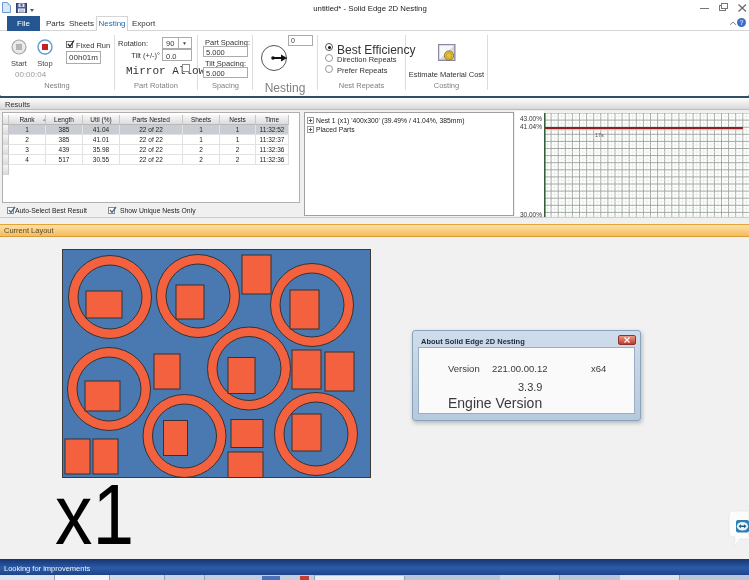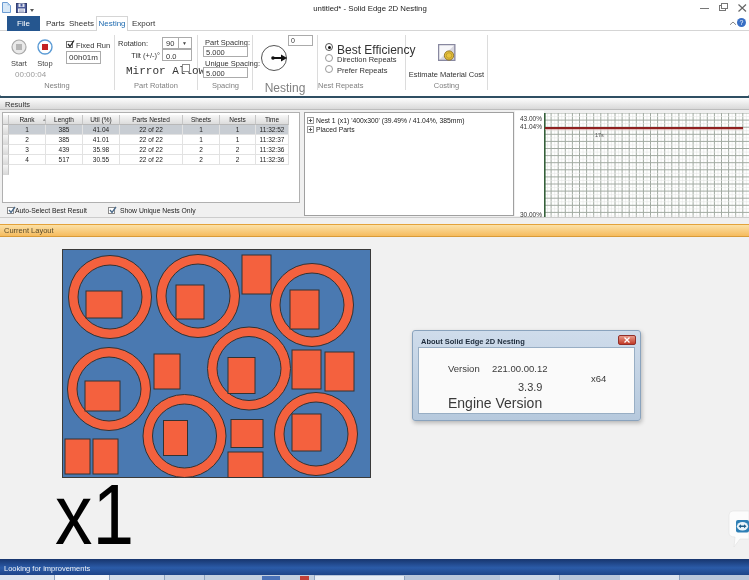--- a/index.html
+++ b/index.html
@@ -81,41 +81,41 @@
 <div class="abs" style="left:178px;top:37px;width:14px;height:12px;border-left:1px solid #ababab;"></div>
 <div class="abs" style="left:182px;top:40px;font-size:5px;color:#444;">▼</div>
 <div class="abs" style="left:118px;top:51px;width:42px;text-align:right;font-size:7.5px;color:#333;">Tilt (+/-)°</div>
 <div class="abs" style="left:162px;top:49px;width:30px;height:12px;background:#fff;border:1px solid #ababab;font-size:7.5px;color:#333;padding:1.5px 0 0 3px;">0.0</div>
 <div class="abs" style="left:126px;top:65px;font-size:11px;color:#333;font-family:Liberation Mono, monospace;">Mirror Allowed:</div>
 <div class="abs" style="left:182px;top:64px;width:8px;height:8px;background:#fff;border:1px solid #8a8a8a;"></div>
 <div class="abs" style="left:115px;top:81px;width:82px;text-align:center;font-size:7.5px;color:#808080;">Part Rotation</div>
 
 <div class="abs" style="left:205px;top:38px;font-size:7.5px;color:#333;">Part Spacing:</div>
 <div class="abs" style="left:203px;top:46px;width:45px;height:11px;background:#fff;border:1px solid #ababab;font-size:7.5px;color:#333;padding:1px 0 0 2px;">5.000</div>
-<div class="abs" style="left:205px;top:59px;font-size:7.5px;color:#333;">Unique Spacing:</div>
+<div class="abs" style="left:205px;top:59px;font-size:7.5px;color:#333;">Tilt Spacing:</div>
 <div class="abs" style="left:203px;top:67px;width:45px;height:11px;background:#fff;border:1px solid #ababab;font-size:7.5px;color:#333;padding:1px 0 0 2px;">5.000</div>
 <div class="abs" style="left:198px;top:81px;width:55px;text-align:center;font-size:7.5px;color:#808080;">Spacing</div>
 
 <div class="abs" style="left:288px;top:35px;width:25px;height:11px;background:#fff;border:1px solid #ababab;font-size:7px;color:#333;padding:1px 0 0 2px;">0</div>
 <svg class="abs" style="left:260px;top:44px;" width="29" height="29">
   <circle cx="14" cy="14" r="12.5" fill="none" stroke="#555" stroke-width="1"></circle>
   <line x1="13" y1="14" x2="22" y2="14" stroke="#111" stroke-width="2"></line>
   <path d="M21 10.5 L27 14 L21 17.5 Z" fill="#111"></path>
   <circle cx="13" cy="14" r="1.8" fill="#111"></circle>
 </svg>
 <div class="abs" style="left:253px;top:81px;width:64px;text-align:center;font-size:12px;color:#808080;">Nesting Direction</div>
 
 <div class="abs" style="left:325px;top:43px;width:8px;height:8px;border:1px solid #555;border-radius:50%;background:#fff;"></div>
 <div class="abs" style="left:327.5px;top:45.5px;width:3px;height:3px;border-radius:50%;background:#111;"></div>
 <div class="abs" style="left:337px;top:43px;font-size:12px;color:#333;">Best Efficiency</div>
 <div class="abs" style="left:325px;top:54px;width:8px;height:8px;border:1px solid #9a9a9a;border-radius:50%;background:#fff;"></div>
 <div class="abs" style="left:337px;top:55px;font-size:7.5px;color:#333;">Direction Repeats</div>
 <div class="abs" style="left:325px;top:65px;width:8px;height:8px;border:1px solid #9a9a9a;border-radius:50%;background:#fff;"></div>
 <div class="abs" style="left:337px;top:66px;font-size:7.5px;color:#333;">Prefer Repeats</div>
-<div class="abs" style="left:318px;top:81px;width:87px;font-size:7.5px;color:#808080;">Nest Repeats</div>
+<div class="abs" style="left:318px;top:81px;width:87px;text-align:center;font-size:7.5px;color:#808080;">Nest Repeats</div>
 
 <svg class="abs" style="left:438px;top:44px;" width="18" height="17">
   <rect x="0.5" y="0.5" width="16.5" height="16" fill="#aaa8b8" stroke="#8888a0" stroke-width="1"></rect>
   <rect x="1.5" y="1.5" width="14.5" height="14" fill="#d8d7e0"></rect>
   <path d="M1.5 1.5 L16 1.5 L1.5 15.5 Z" fill="#f7f7fa"></path>
   <circle cx="11" cy="11.5" r="4.6" fill="#e8c33e" stroke="#8a6d1d" stroke-width="0.9"></circle>
   <circle cx="11" cy="11.5" r="2.8" fill="none" stroke="#b08f25" stroke-width="0.7"></circle>
 </svg>
 <div class="abs" style="left:406px;top:70px;width:81px;text-align:center;font-size:7.5px;color:#333;">Estimate Material Cost</div>
 <div class="abs" style="left:406px;top:81px;width:81px;text-align:center;font-size:7.5px;color:#808080;">Costing</div>
@@ -340,21 +340,21 @@
 
 <div class="abs" style="left:412px;top:330px;width:229px;height:91px;background:linear-gradient(#cfdceb,#b6c9dd);border:1px solid #8aa3bd;border-radius:3px;box-shadow:1px 2px 4px rgba(0,0,0,0.25);"></div>
 <div class="abs" style="left:421px;top:337px;font-size:7.5px;font-weight:bold;color:#1c2a3a;">About Solid Edge 2D Nesting</div>
 <div class="abs" style="left:618px;top:335px;width:18px;height:10px;background:linear-gradient(#e89a8a,#c23b28);border:1px solid #93302a;border-radius:2px;"></div>
 <svg class="abs" style="left:623px;top:336px;" width="8" height="8">
     <path d="M1.5 1.5 L6.5 6.5 M6.5 1.5 L1.5 6.5" stroke="#fff" stroke-width="1.3"></path>
   </svg>
 <div class="abs" style="left:418px;top:347px;width:217px;height:67px;background:#fafafa;border:1px solid #98aec4;"></div>
 <div class="abs" style="left:448px;top:363px;font-size:9.5px;color:#3a3a3a;">Version</div>
 <div class="abs" style="left:492px;top:363px;font-size:9.5px;color:#3a3a3a;">221.00.00.12</div>
-<div class="abs" style="left:591px;top:373px;font-size:9.5px;color:#3a3a3a;">x64</div>
+<div class="abs" style="left:591px;top:363px;font-size:9.5px;color:#3a3a3a;">x64</div>
 <div class="abs" style="left:448px;top:395px;font-size:14px;color:#3a3a3a;">Engine Version</div>
 <div class="abs" style="left:518px;top:381px;font-size:11px;color:#3a3a3a;text-align:center;">3.3.9</div>
 
 <svg class="abs" style="left:726px;top:509px;" width="23" height="40">
   <path d="M3 6 Q3 2 7 2 L23 2 L23 30 L14 30 L8 38 L9 28 Q3 28 3 24 Z" fill="#fcfcfc" stroke="#e0e0e0" stroke-width="0.6"></path>
   <rect x="10" y="11" width="13" height="12.5" rx="2" fill="#2e7fb5"></rect>
   <ellipse cx="16.5" cy="17.2" rx="5.6" ry="4.3" fill="#eaf4fa"></ellipse>
   <path d="M12.5 17.2 L15 15.2 L15 16.4 L18 16.4 L18 15.2 L20.5 17.2 L18 19.2 L18 18 L15 18 L15 19.2 Z" fill="#1e5e8a"></path>
 </svg>
 

